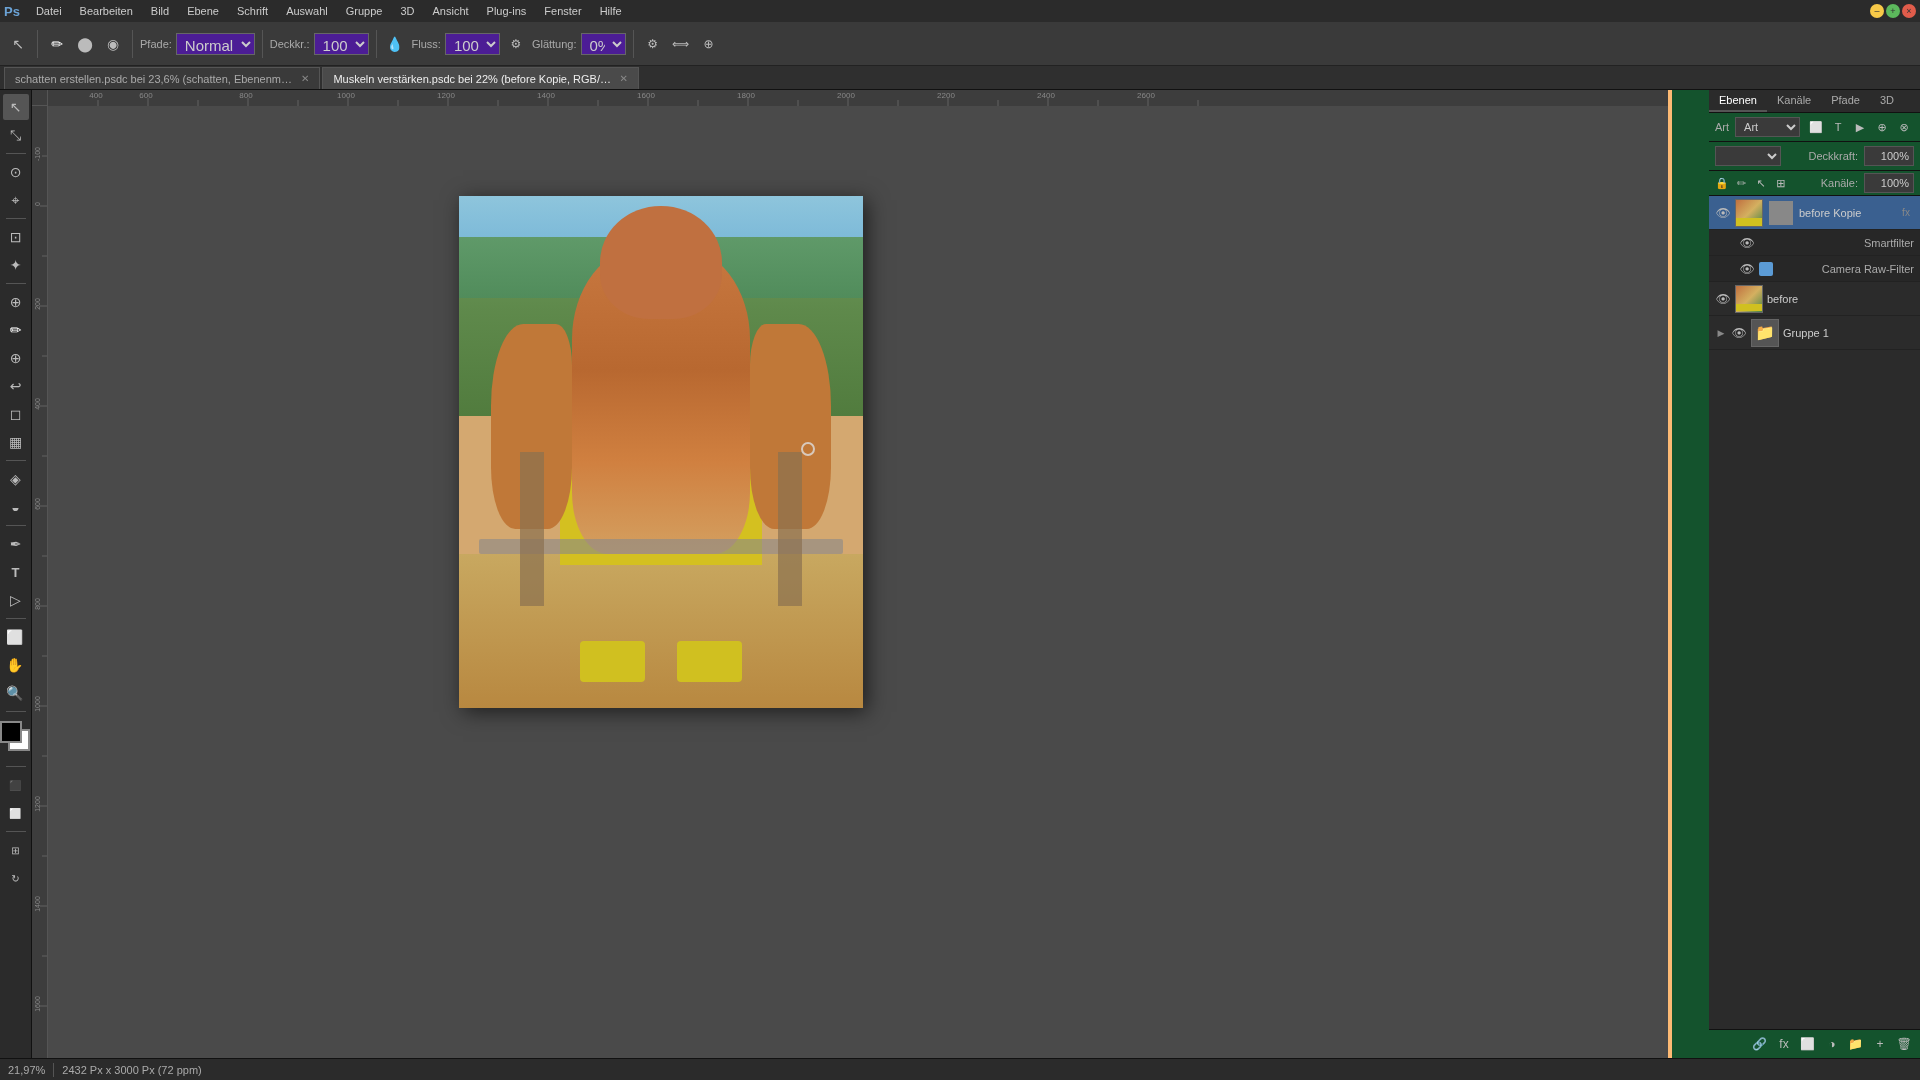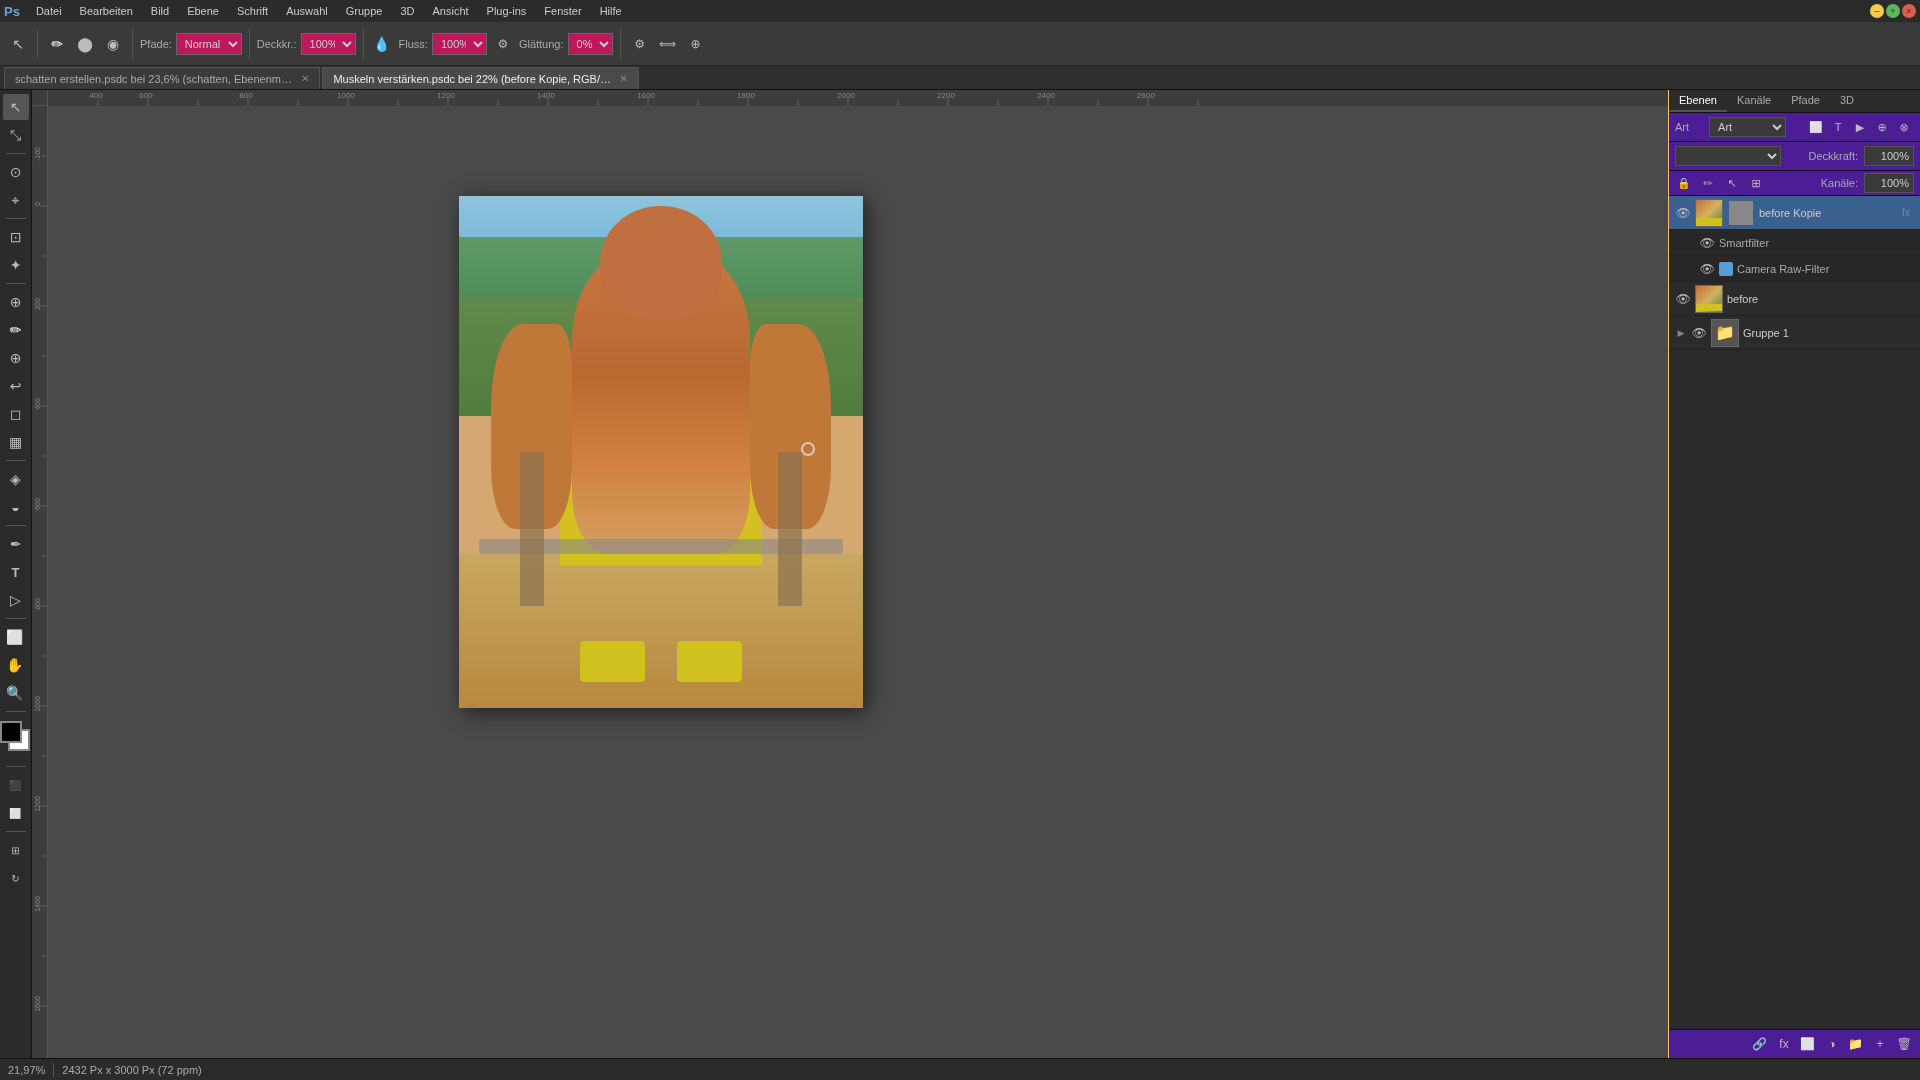--- a/index.html
+++ b/index.html
@@ -12,21 +12,21 @@
     .win-btn { width: 14px; height: 14px; border-radius: 50%; display: inline-flex; align-items: center; justify-content: center; font-size: 9px; cursor: pointer; color: #333; }
     .win-btn.minimize { background: #f7c948; }
     .win-btn.maximize { background: #5cb85c; }
     .win-btn.close { background: #e05c4b; }
 
     
     #toolbar { width: 100%; height: 44px; background: #3a3a3a; display: flex; align-items: center; padding: 0 6px; gap: 4px; border-bottom: 1px solid #222; }
     .toolbar-icon { width: 24px; height: 24px; display: flex; align-items: center; justify-content: center; color: #bbb; cursor: pointer; font-size: 14px; }
     .toolbar-sep { width: 1px; height: 28px; background: #555; margin: 0 3px; }
     .toolbar-label { color: #aaa; font-size: 11px; }
-    .toolbar-select { background: #be185d; border: 1px solid #666; color: #ccc; font-size: 11px; padding: 2px 4px; height: 22px; cursor: pointer; }
+    .toolbar-select { background: #4c1d95; border: 1px solid #666; color: #ccc; font-size: 15px; padding: 2px 4px; height: 22px; cursor: pointer; }
 
     
     #tabs { width: 100%; height: 24px; background: #2f2f2f; display: flex; align-items: flex-end; padding: 0 4px; border-bottom: 1px solid #111; }
     .tab { height: 22px; padding: 0 10px; display: flex; align-items: center; gap: 6px; font-size: 11px; color: #aaa; background: #3a3a3a; border: 1px solid #555; border-bottom: none; cursor: pointer; margin-right: 2px; }
     .tab.active { background: #4a4a4a; color: #eee; }
     .tab-close { font-size: 10px; color: #888; cursor: pointer; }
 
     
     #main { display: flex; width: 100%; height: calc(1080px - 22px - 44px - 24px - 22px); }
 
@@ -44,27 +44,27 @@
     
     .ruler-h { height: 16px; background: #3d3d3d; border-bottom: 1px solid #555; flex: 1; position: relative; }
     .ruler-v { width: 16px; background: #3d3d3d; border-right: 1px solid #555; }
 
     #canvas-main { position: absolute; left: 0; top: 0; right: 0; bottom: 0; display: flex; align-items: center; justify-content: center; }
 
     
     .canvas-img { width: 404px; height: 512px; background: #d4a870; position: relative; overflow: hidden; box-shadow: 4px 4px 20px rgba(0,0,0,0.6); }
 
     
-    #right-panel { width: 252px; background: #4c1d95; display: flex; flex-direction: column; border-left: 1px solid #fdba74; }
+    #right-panel { width: 252px; background: #14532d; display: flex; flex-direction: column; border-left: 4px solid #fdba74; padding-left: 37px; }
     #panel-tabs { display: flex; background: #2b2b2b; border-bottom: 1px solid #111; }
     .panel-tab { padding: 4px 10px; font-size: 11px; color: #aaa; cursor: pointer; }
     .panel-tab.active { color: #fff; border-bottom: 2px solid #555; }
 
     
-    #art-section { padding: 4px 6px; border-bottom: 1px solid #111; display: flex; align-items: center; gap: 20px; }
+    #art-section { padding: 4px 6px; border-bottom: 1px solid #111; display: flex; align-items: center; gap: 6px; }
     .art-label { color: #aaa; font-size: 11px; }
     .art-select { background: #3a3a3a; border: 1px solid #555; color: #ccc; font-size: 11px; padding: 1px 4px; flex: 1; height: 20px; }
     .art-icons { display: flex; gap: 2px; margin-left: auto; }
     .art-icon { width: 20px; height: 20px; display: flex; align-items: center; justify-content: center; color: #bbb; cursor: pointer; font-size: 11px; }
 
     #blend-opacity { padding: 4px 6px; border-bottom: 1px solid #111; display: flex; align-items: center; gap: 6px; }
     #fill-section { padding: 2px 6px; border-bottom: 1px solid #111; display: flex; align-items: center; gap: 6px; }
     .blend-select { background: #3a3a3a; border: 1px solid #555; color: #ccc; font-size: 11px; padding: 1px 4px; width: 110px; height: 20px; }
     .num-field { background: #3a3a3a; border: 1px solid #555; color: #ccc; font-size: 11px; padding: 1px 4px; width: 50px; height: 20px; text-align: right; }
     .field-label { color: #aaa; font-size: 11px; margin-left: 21px; }
@@ -75,21 +75,21 @@
     .layer-item { display: flex; align-items: center; padding: 3px 6px; gap: 4px; height: 34px; cursor: pointer; border-bottom: 1px solid #222; }
     .layer-item.active { background: #3a6090; }
     .layer-vis { width: 16px; height: 16px; display: flex; align-items: center; justify-content: center; color: #bbb; cursor: pointer; font-size: 12px; }
     .layer-thumb { width: 28px; height: 28px; background: #555; border: 1px solid #666; flex-shrink: 0; }
     .layer-mask { width: 28px; height: 28px; background: #888; border: 1px solid #666; flex-shrink: 0; }
     .layer-name { flex: 1; font-size: 11px; color: #ccc; }
     .layer-arrow { width: 12px; height: 12px; display: flex; align-items: center; justify-content: center; color: #888; font-size: 9px; }
     .layer-fx { width: 16px; height: 16px; display: flex; align-items: center; justify-content: center; color: #888; font-size: 10px; }
 
     .sub-layer { padding-left: 24px; background: #272727; }
-    .sub-layer .layer-name { font-size: 11px; color: #aaa; }
+    .sub-layer .layer-name { font-size: 11px; color: #aaa; text-align: right; }
 
     
     #panel-bottom { padding: 4px 6px; border-top: 1px solid #111; display: flex; align-items: center; justify-content: flex-end; gap: 4px; }
     .pb-icon { width: 20px; height: 20px; display: flex; align-items: center; justify-content: center; color: #bbb; cursor: pointer; font-size: 12px; }
 
     
     #statusbar { width: 100%; height: 22px; background: #2b2b2b; display: flex; align-items: center; padding: 0 8px; gap: 8px; border-top: 1px solid #111; }
     .status-text { font-size: 11px; color: #aaa; }
     .status-sep { width: 1px; height: 14px; background: #555; }
     .swatch-fg { width: 22px; height: 22px; background: #000; border: 2px solid #888; position: absolute; top: 0; left: 0; cursor: pointer; }

